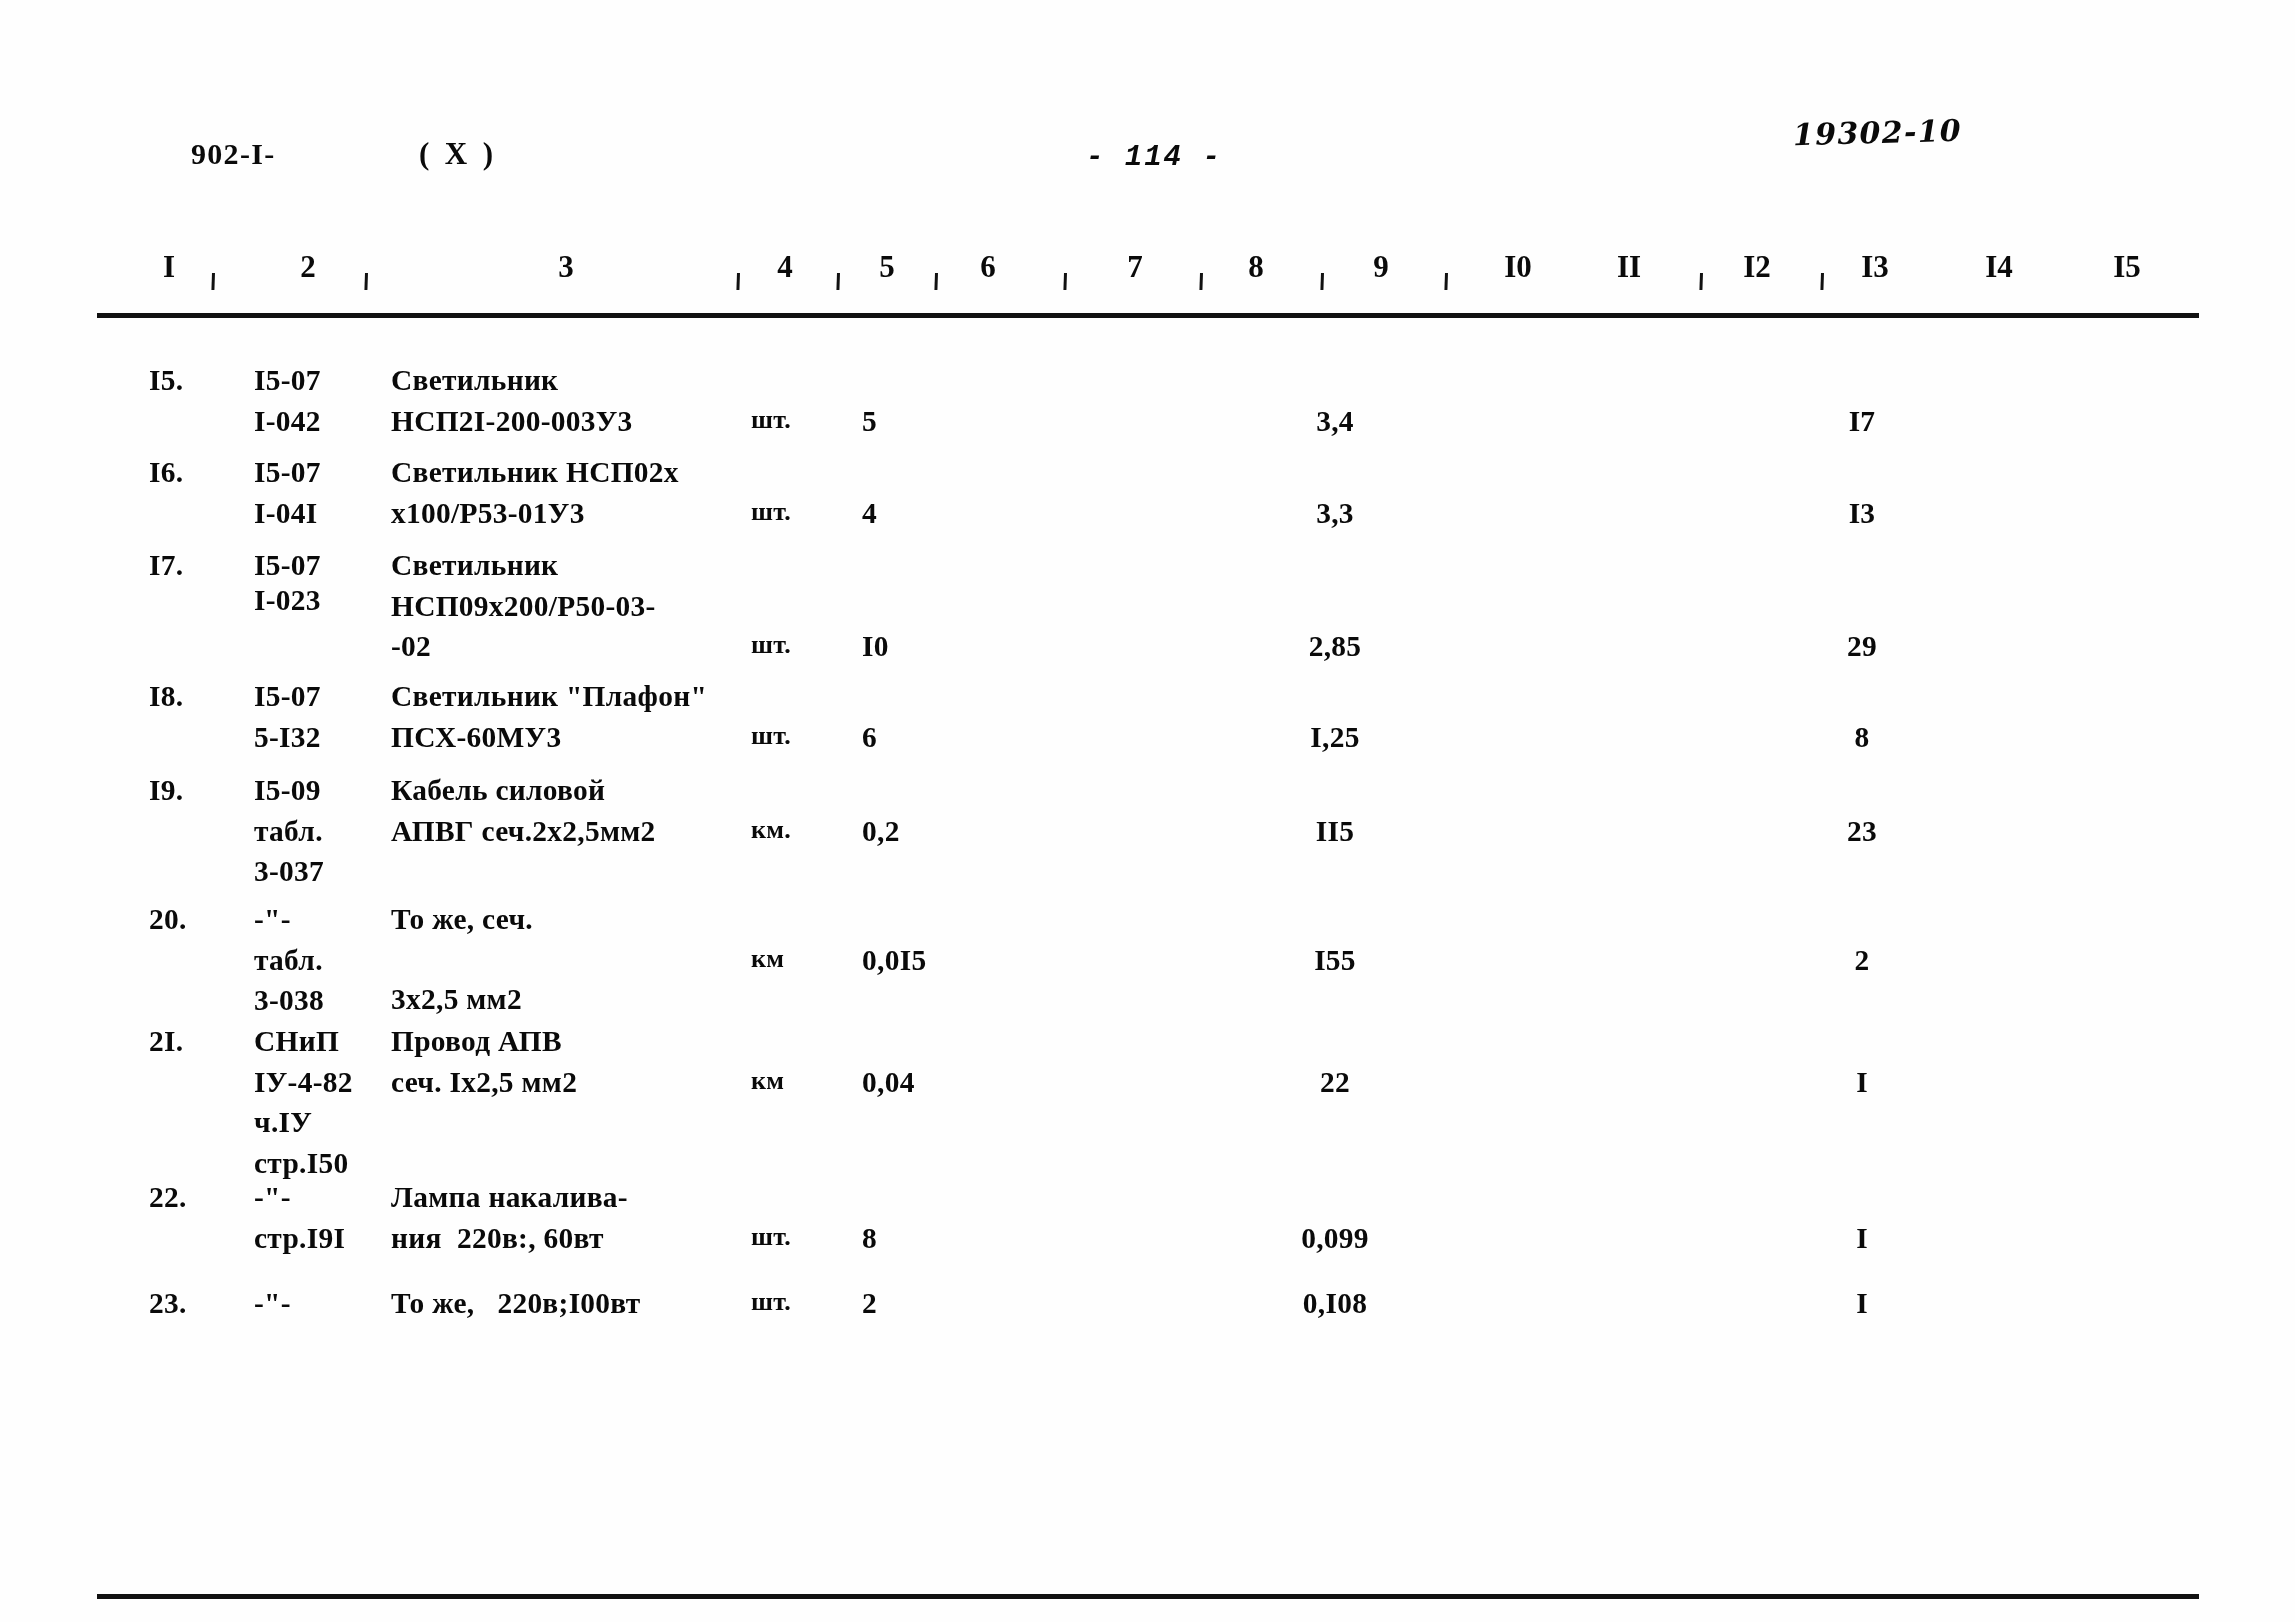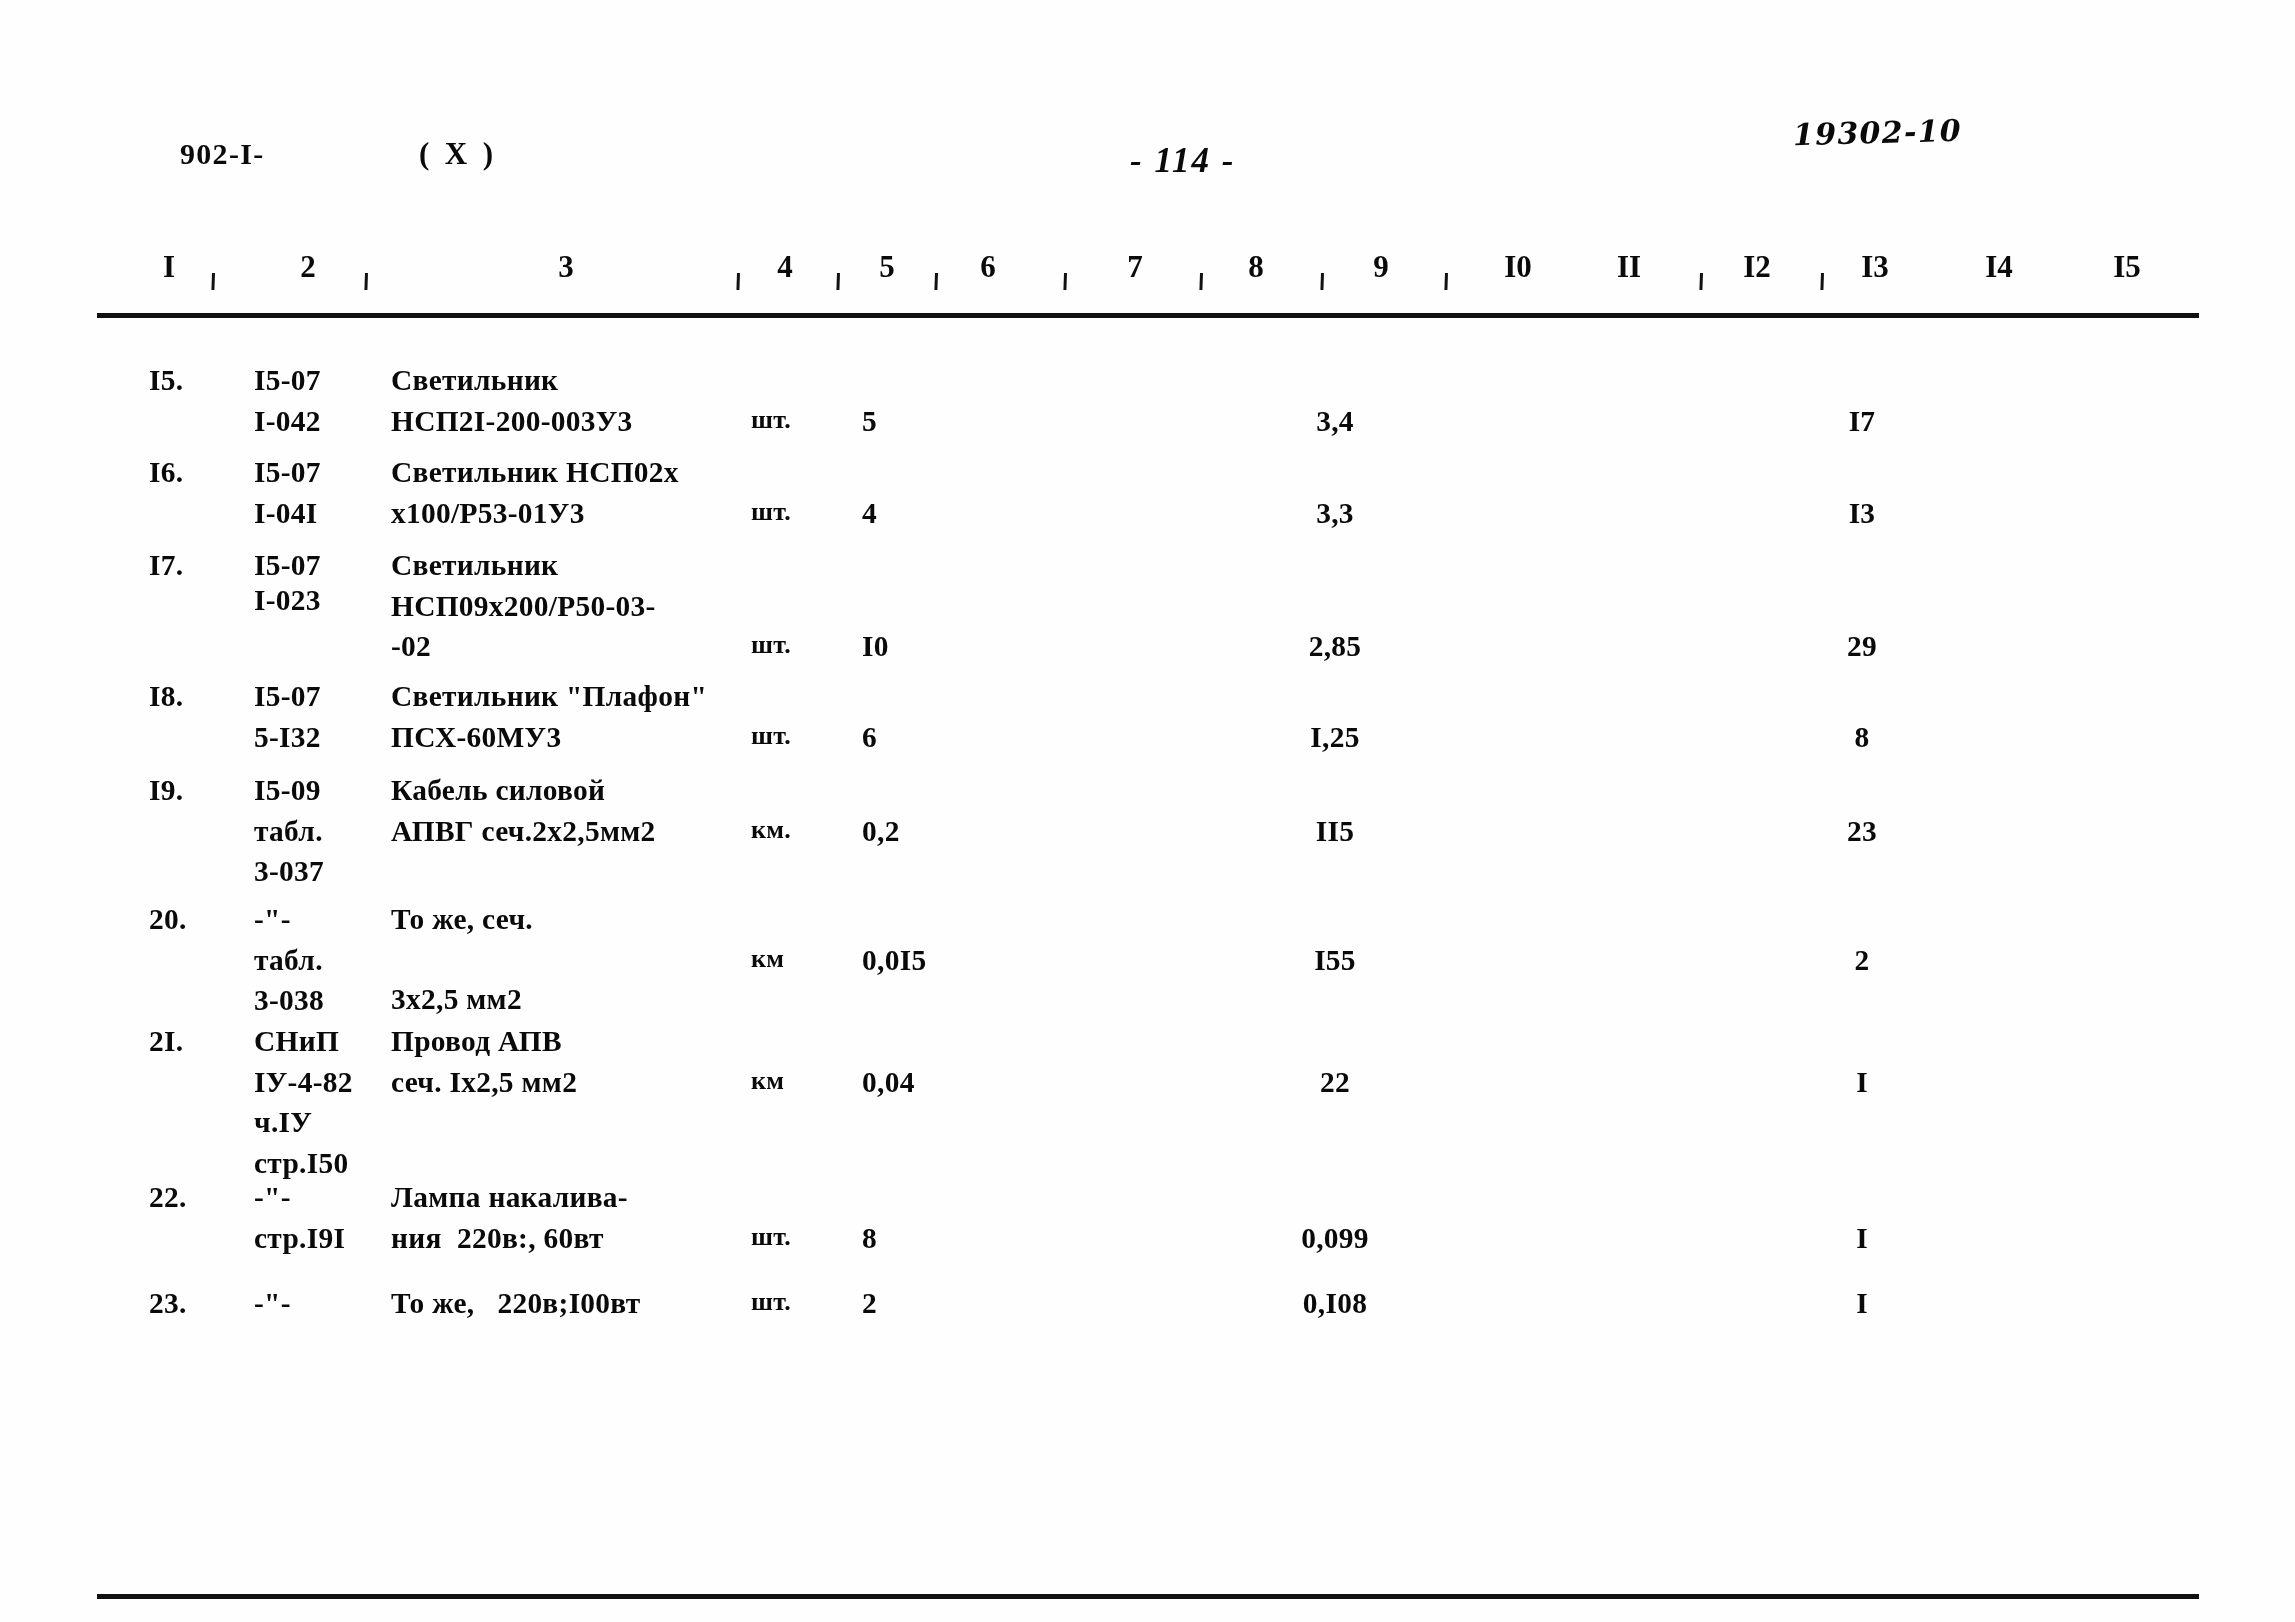--- a/index.html
+++ b/index.html
@@ -24,43 +24,42 @@
   }
 
   
   .hdr {
     position: absolute;
     font-weight: 700;
     letter-spacing: 0.7px;
     white-space: pre;
   }
   #doc-code {
-    left: 180px;
+    left: 191px;
     top: 137px;
     font-size: 30px;
     font-family: "Liberation Serif", serif;
     font-weight: 700;
     letter-spacing: 1.3px;
   }
   #variant-mark {
     left: 419px;
     top: 136px;
     font-size: 31px;
     font-weight: 700;
     letter-spacing: 3.9px;
   }
   #page-number {
     left: 1086px;
     top: 141px;
-    font-size: 35px;
+    font-size: 29px;
     font-style: italic;
     font-weight: 700;
-    font-family: Liberation Serif, serif;
+    font-family: Liberation Mono, monospace;
     letter-spacing: 2px;
-    margin-left: 44px;
   }
   #sheet-code {
     left: 1793px;
     top: 115px;
     font-size: 30px;
     font-style: italic;
     font-weight: 600;
     font-family: "DejaVu Serif", serif;
     letter-spacing: 1.3px;
     transform: rotate(-1.6deg);

